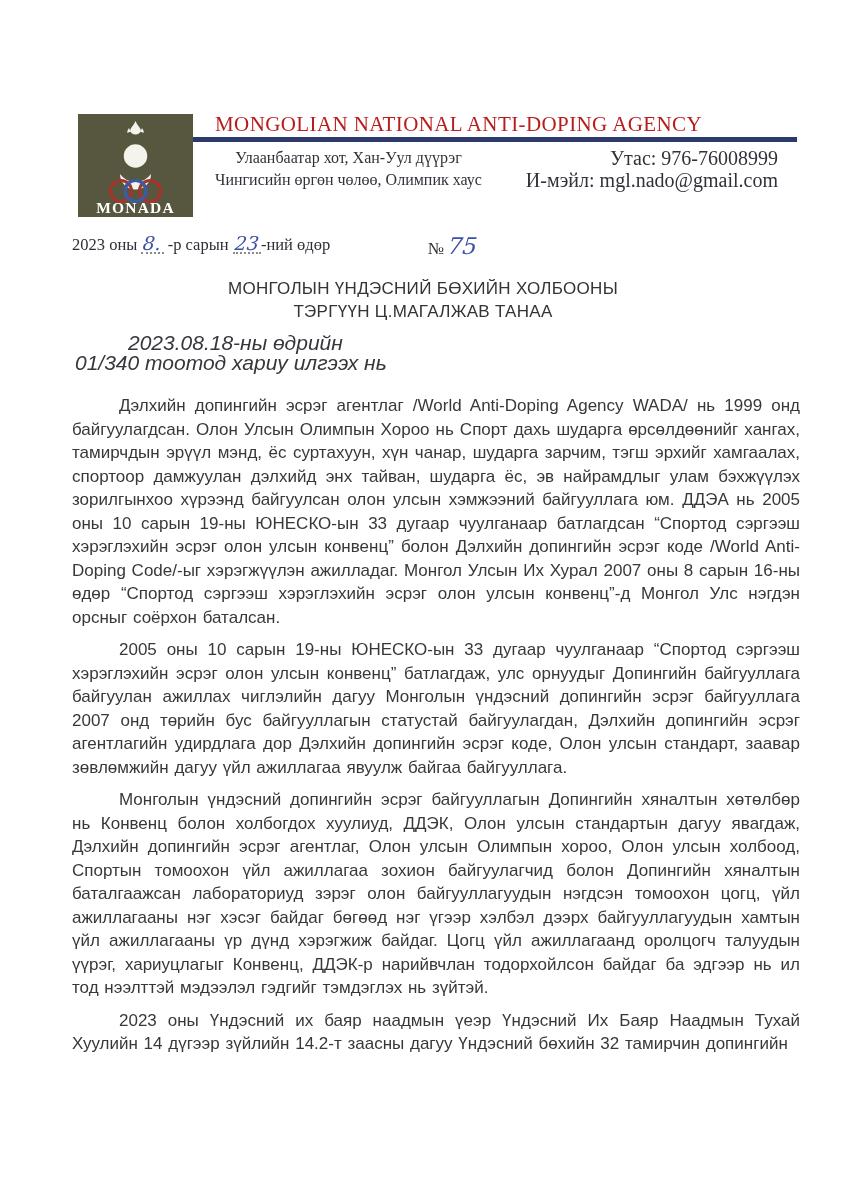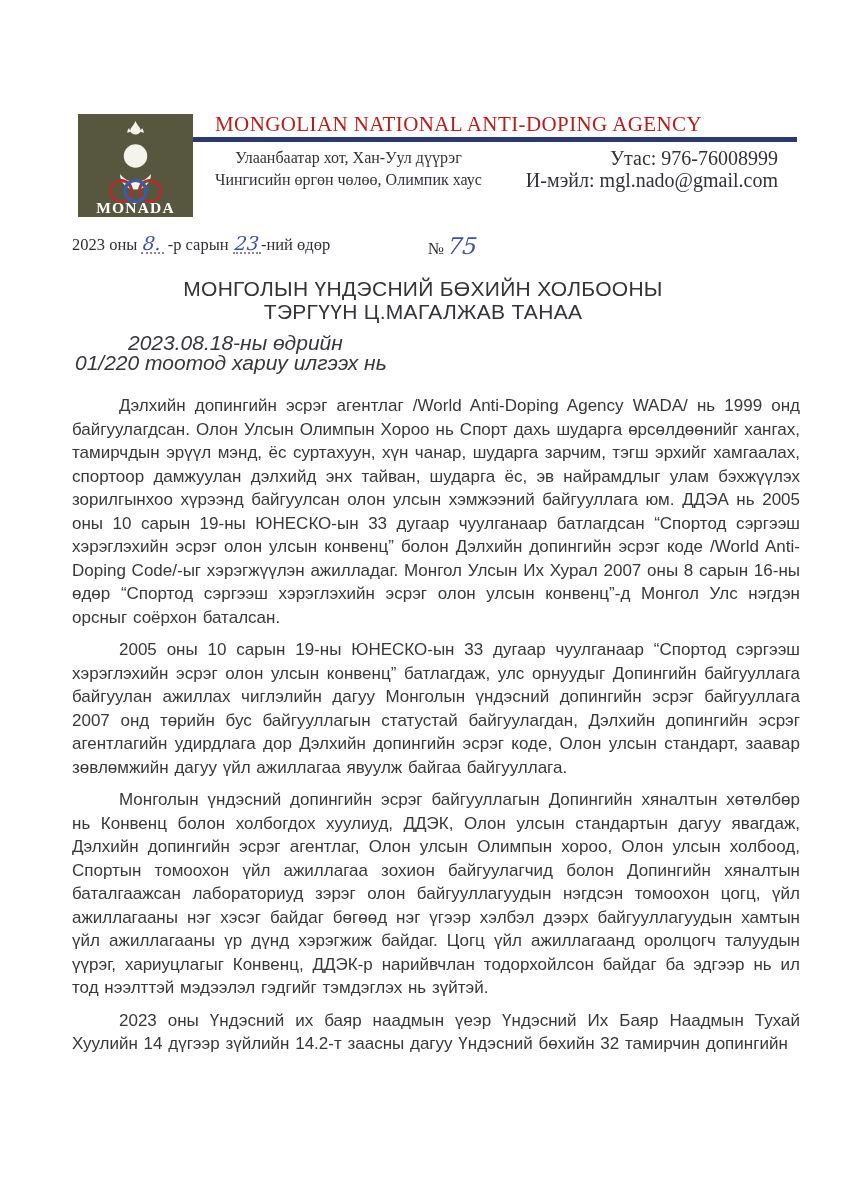--- a/index.html
+++ b/index.html
@@ -54,21 +54,21 @@
     padding:0 2px;line-height:14px;
   }
   .doc-number{
     position:absolute;left:428px;top:233px;
     font-family:"Liberation Serif",serif;font-size:17px;color:#2e2e36;
   }
   .doc-number .hw{font-size:23px;}
   
   .recipient{
     position:absolute;left:0;top:277px;width:846px;text-align:center;
-    font-size:21px;line-height:23px;color:#333338;letter-spacing:.3px;
+    font-size:17px;line-height:23px;color:#333338;letter-spacing:.3px;
   }
   
   .reference{
     position:absolute;left:75px;top:333px;
     font-style:italic;font-size:21px;line-height:20px;color:#36363c;
   }
   .reference .ind{text-indent:53px;}
   
   .body-text{
     position:absolute;left:72px;top:394px;width:728px;
@@ -132,21 +132,21 @@
     <span class="hw">75</span>
   </div>
 
   <div class="recipient">
     <div>МОНГОЛЫН ҮНДЭСНИЙ БӨХИЙН ХОЛБООНЫ</div>
     <div>ТЭРГҮҮН Ц.МАГАЛЖАВ ТАНАА</div>
   </div>
 
   <div class="reference">
     <div class="ind">2023.08.18-ны өдрийн</div>
-    <div>01/220 тоотод хариу илгээх нь</div>
+    <div>01/340 тоотод хариу илгээх нь</div>
   </div>
 
   <div class="body-text">
     <p>Дэлхийн допингийн эсрэг агентлаг  /World Anti-Doping Agency WADA/ нь 1999 онд байгуулагдсан. Олон Улсын Олимпын Хороо нь Спорт дахь шударга өрсөлдөөнийг хангах,  тамирчдын эрүүл мэнд, ёс суртахуун, хүн чанар, шударга зарчим, тэгш эрхийг хамгаалах, спортоор дамжуулан  дэлхийд энх тайван, шударга ёс, эв найрамдлыг улам бэхжүүлэх  зорилгынхоо хүрээнд байгуулсан олон улсын хэмжээний байгууллага юм. ДДЭА нь 2005 оны 10 сарын 19-ны ЮНЕСКО-ын 33 дугаар чуулганаар батлагдсан “Спортод сэргээш хэрэглэхийн эсрэг олон улсын конвенц” болон Дэлхийн допингийн эсрэг коде /World Anti-Doping Code/-ыг хэрэгжүүлэн ажилладаг. Монгол Улсын Их Хурал 2007 оны 8 сарын 16-ны өдөр “Спортод сэргээш хэрэглэхийн эсрэг олон улсын конвенц”-д Монгол Улс нэгдэн орсныг соёрхон баталсан.</p>
     <p>2005 оны 10 сарын 19-ны ЮНЕСКО-ын 33 дугаар чуулганаар “Спортод сэргээш хэрэглэхийн эсрэг олон улсын конвенц” батлагдаж, улс орнуудыг  Допингийн байгууллага байгуулан ажиллах чиглэлийн дагуу Монголын үндэсний допингийн эсрэг байгууллага 2007 онд төрийн бус байгууллагын статустай байгуулагдан,  Дэлхийн допингийн эсрэг агентлагийн удирдлага дор Дэлхийн допингийн эсрэг коде, Олон улсын стандарт, заавар зөвлөмжийн дагуу үйл ажиллагаа явуулж байгаа байгууллага.</p>
     <p>Монголын үндэсний допингийн эсрэг байгууллагын Допингийн хяналтын хөтөлбөр нь Конвенц болон холбогдох хуулиуд, ДДЭК, Олон улсын стандартын дагуу явагдаж, Дэлхийн допингийн эсрэг агентлаг, Олон улсын Олимпын хороо, Олон улсын холбоод, Спортын томоохон үйл ажиллагаа зохион байгуулагчид болон Допингийн хяналтын баталгаажсан лабораториуд зэрэг олон байгууллагуудын нэгдсэн томоохон цогц, үйл ажиллагааны нэг хэсэг байдаг бөгөөд нэг үгээр хэлбэл дээрх байгууллагуудын хамтын үйл ажиллагааны үр дүнд хэрэгжиж байдаг. Цогц үйл ажиллагаанд оролцогч талуудын үүрэг, хариуцлагыг Конвенц, ДДЭК-р нарийвчлан тодорхойлсон байдаг ба эдгээр нь ил тод нээлттэй мэдээлэл гэдгийг тэмдэглэх нь зүйтэй.</p>
     <p>2023 оны Үндэсний их баяр наадмын үеэр Үндэсний Их Баяр Наадмын Тухай Хуулийн 14 дүгээр зүйлийн 14.2-т заасны дагуу Үндэсний бөхийн 32 тамирчин допингийн</p>
   </div>
 
 </div>

